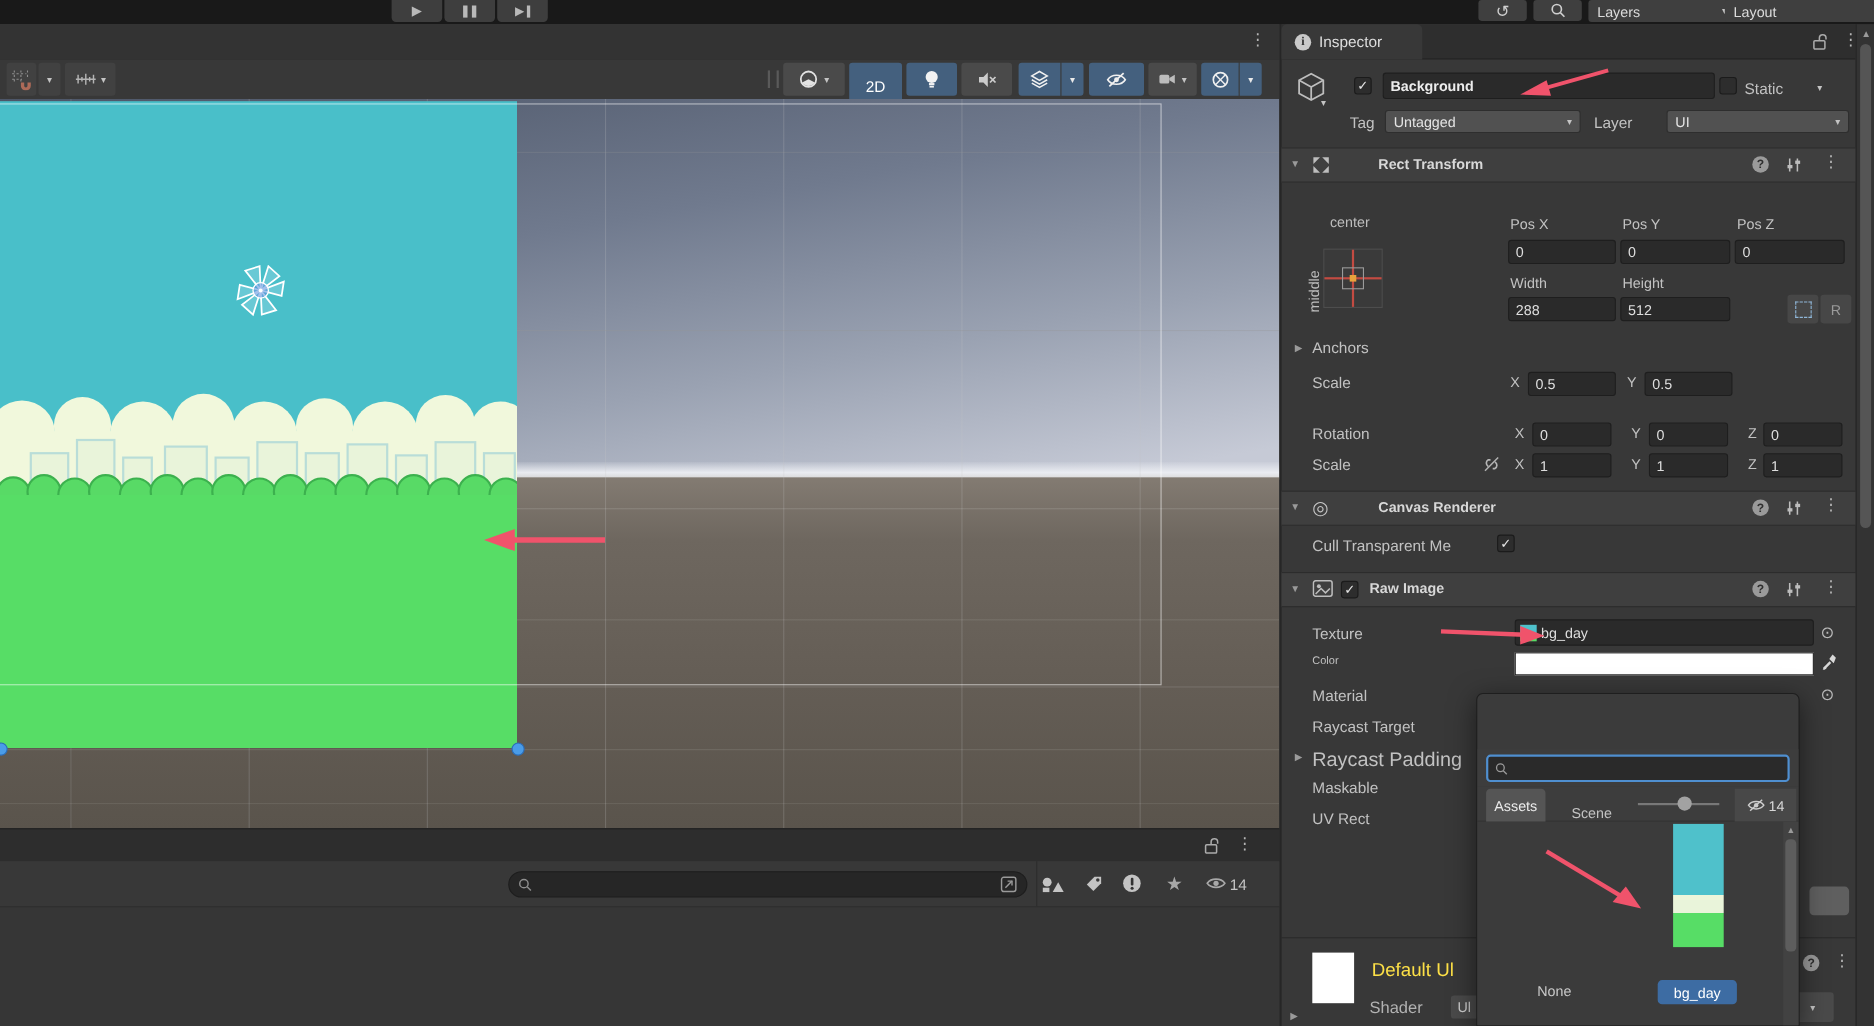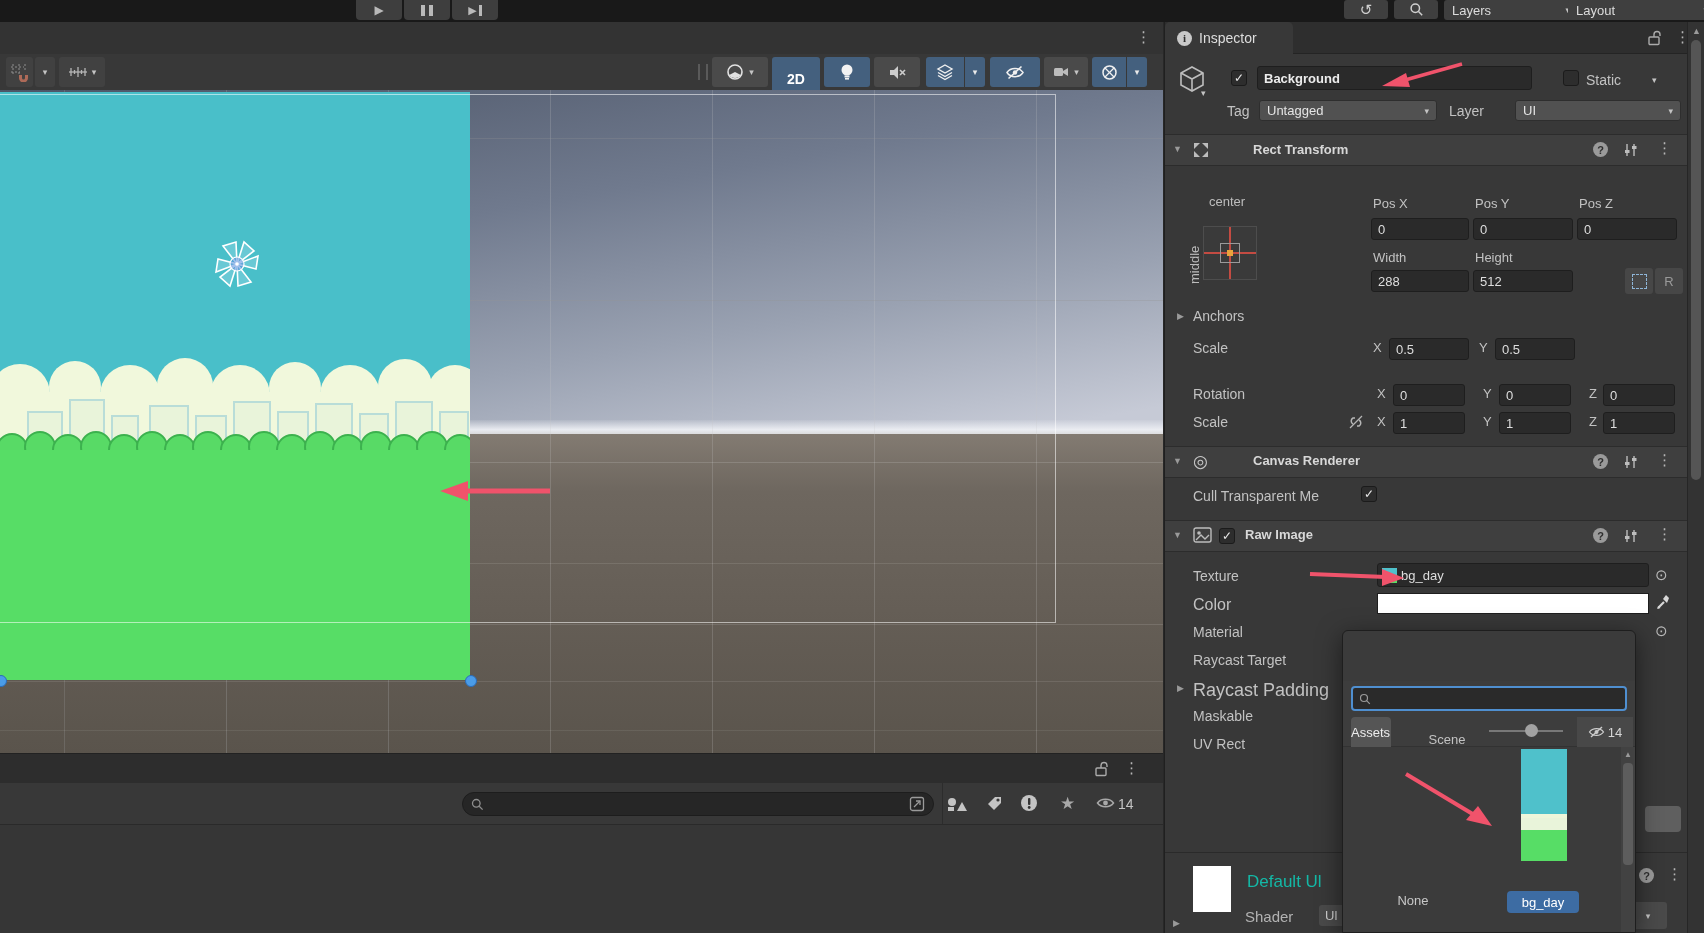--- a/index.html
+++ b/index.html
@@ -111,21 +111,21 @@
 
       <div class="btn" style="left:712px;top:3px;width:56px;height:30px;background:#4a4a4a;">
         <span style="margin-right:5px;">
           <svg width="18" height="18">
             <circle cx="9" cy="9" r="7" fill="none" stroke="#e2e2e2" stroke-width="1.6"></circle>
             <path d="M3.2 12 A7 7 0 0 0 14.8 12 L9 9 Z" fill="#e2e2e2"></path>
           </svg>
         </span>
         <span class="chev">▾</span>
       </div>
-      <div class="btn blue" style="left:772px;top:3px;width:48px;height:44px;font-weight:bold;">
+      <div class="btn blue" style="left:772px;top:3px;width:48px;height:44px;font-weight:normal;">
         <span style="font-size:14px;">2D</span>
       </div>
       <div class="btn blue" style="left:824px;top:3px;width:46px;height:30px;">
         <span>
           <svg width="16" height="18">
             <circle cx="8" cy="7" r="5.5" fill="#f2f2f2"></circle>
             <rect x="5.5" y="12.5" width="5" height="2" fill="#f2f2f2"></rect>
             <rect x="6" y="15" width="4" height="1.6" fill="#f2f2f2"></rect>
           </svg>
         </span>
@@ -366,21 +366,21 @@
     <span class="abs" style="left:12px;top:42px;">
       <svg width="30" height="32" viewBox="0 0 30 32">
         <path d="M15 3 L26 9 V21 L15 27 L4 21 V9 Z" fill="none" stroke="#bdbdbd" stroke-width="1.6"></path>
         <path d="M4 9 L15 15 L26 9 M15 15 V27" fill="none" stroke="#bdbdbd" stroke-width="1.6"></path>
       </svg>
     </span>
     <span class="chev-abs" style="left:36px;top:66px;">▾</span>
     <div class="chk" style="left:66px;top:48px;">
       <span>✓</span>
     </div>
-    <div class="fld" style="left:92px;top:44px;width:275px;height:24px;">
+    <div class="fld" style="left:92px;top:44px;width:302px;height:24px;">
       <span style="font-weight:bold;color:#ececec;">Background</span>
     </div>
     <div class="chk" style="left:398px;top:48px;"></div>
     <span class="lbl" style="left:421px;top:50px;font-size:14px;">Static</span>
     <span class="chev-abs" style="left:487px;top:53px;">▾</span>
 
     <span class="lbl" style="left:62px;top:81px;font-size:14px;">Tag</span>
     <div class="dd" style="left:94px;top:78px;width:178px;">
       <span>Untagged</span>
       <span class="chev">▾</span>
@@ -553,21 +553,21 @@
     <span class="kebab" style="left:492px;top:505px;">⋮</span>
 
     <span class="lbl" style="left:28px;top:546px;font-size:14px;">Texture</span>
     <div class="fld" style="left:212px;top:541px;width:272px;height:24px;padding:0 4px;">
       <span style="width:15px;height:15px;margin-right:4px;display:inline-block;
             background:linear-gradient(180deg,#4fc1cb 0%,#4fc1cb 58%,#eef6da 58%,#eef6da 74%,#57dd66 74%);"></span>
       <span>bg_day</span>
     </div>
     <span class="picker" style="left:490px;top:544px;">⊙</span>
 
-    <span class="lbl" style="left:28px;top:574px;font-size:16px;">Color</span>
+    <span class="lbl" style="left:28px;top:574px;font-size:10px;">Color</span>
     <div class="abs" style="left:212px;top:571px;width:272px;height:21px;background:#ffffff;border:1px solid #1e1e1e;box-sizing:border-box;"></div>
     <span class="abs" style="left:490px;top:571px;">
       <svg width="16" height="18">
           <path d="M3 15 L9 9" stroke="#d8d8d8" stroke-width="2.2"></path>
           <path d="M8 6 L12 10 L14 5 L11 2 Z" fill="#d8d8d8"></path>
           <path d="M2 16 l1.5 -3 l2 2 z" fill="#d8d8d8"></path>
         </svg>
     </span>
 
     <span class="lbl" style="left:28px;top:602px;font-size:14px;">Material</span>
@@ -576,21 +576,21 @@
     <span class="lbl" style="left:28px;top:630px;font-size:14px;">Raycast Target</span>
     <span class="fold" style="left:12px;top:661px;">▶</span>
     <span class="lbl" style="left:28px;top:658px;font-size:18px;">Raycast Padding</span>
     <span class="lbl" style="left:28px;top:686px;font-size:14px;">Maskable</span>
     <span class="lbl" style="left:28px;top:714px;font-size:14px;">UV Rect</span>
 
     <div class="abs" style="left:480px;top:784px;width:36px;height:26px;background:#5f5f5f;border-radius:4px;"></div>
 
     <div class="hline" style="left:0;top:830px;width:522px;background:#2a2a2a;"></div>
     <div class="abs" style="left:28px;top:844px;width:38px;height:46px;background:#ffffff;"></div>
-    <span class="lbl" style="left:82px;top:850px;font-size:17px;color:#14b8a6;">Default Ul</span>
+    <span class="lbl" style="left:82px;top:850px;font-size:17px;color:#fde047;">Default Ul</span>
     <span class="help" style="left:474px;top:846px;">?</span>
     <span class="kebab" style="left:502px;top:845px;">⋮</span>
     <span class="fold" style="left:8px;top:896px;">▶</span>
     <span class="lbl" style="left:80px;top:886px;font-size:15px;color:#b2b2b2;">Shader</span>
     <div class="abs" style="left:154px;top:883px;width:26px;height:21px;background:#4a4a4a;border-radius:3px;color:#cccccc;font-size:13px;display:flex;align-items:center;padding-left:6px;box-sizing:border-box;">
       <span>Ul</span>
     </div>
     <div class="btn" style="left:464px;top:880px;width:38px;height:27px;background:#4a4a4a;">
       <span class="chev">▾</span>
     </div>
@@ -607,21 +607,21 @@
         <span style="margin-right:4px;">
           <svg width="12" height="12">
               <circle cx="5" cy="5" r="3.5" fill="none" stroke="#9a9a9a" stroke-width="1.2"></circle>
               <line x1="7.6" y1="7.6" x2="10.8" y2="10.8" stroke="#9a9a9a" stroke-width="1.2"></line>
             </svg>
         </span>
         <input style="flex: 1 1 0%; background: transparent; border: none; outline: none; color: rgb(221, 221, 221); font-size: 12px; font-family: &quot;Liberation Sans&quot;, sans-serif;">
       </div>
     </div>
     <div class="abs" style="left:0;top:84px;width:294px;height:32px;background:#3d3d3d;border-bottom:1px solid #323232;box-sizing:border-box;">
-      <div class="abs" style="left:8px;top:2px;width:40px;height:30px;background:#555555;border-radius:4px 4px 0 0;display:flex;align-items:center;justify-content:flex-start;">
+      <div class="abs" style="left:8px;top:2px;width:54px;height:30px;background:#555555;border-radius:4px 4px 0 0;display:flex;align-items:center;justify-content:center;">
         <span style="color:#ececec;font-size:13px;">Assets</span>
       </div>
       <div class="abs" style="left:74px;top:2px;width:60px;height:30px;display:flex;align-items:flex-end;justify-content:center;">
         <span style="color:#c2c2c2;font-size:13px;">Scene</span>
       </div>
       <div class="abs" style="left:146px;top:15px;width:74px;height:2px;background:#787878;"></div>
       <div class="abs" style="left:182px;top:9px;width:13px;height:13px;border-radius:50%;background:#a2a2a2;"></div>
       <div class="abs" style="left:234px;top:2px;width:56px;height:30px;background:#484848;display:flex;align-items:center;justify-content:center;">
         <span style="margin-right:3px;">
           <svg width="17" height="14">

